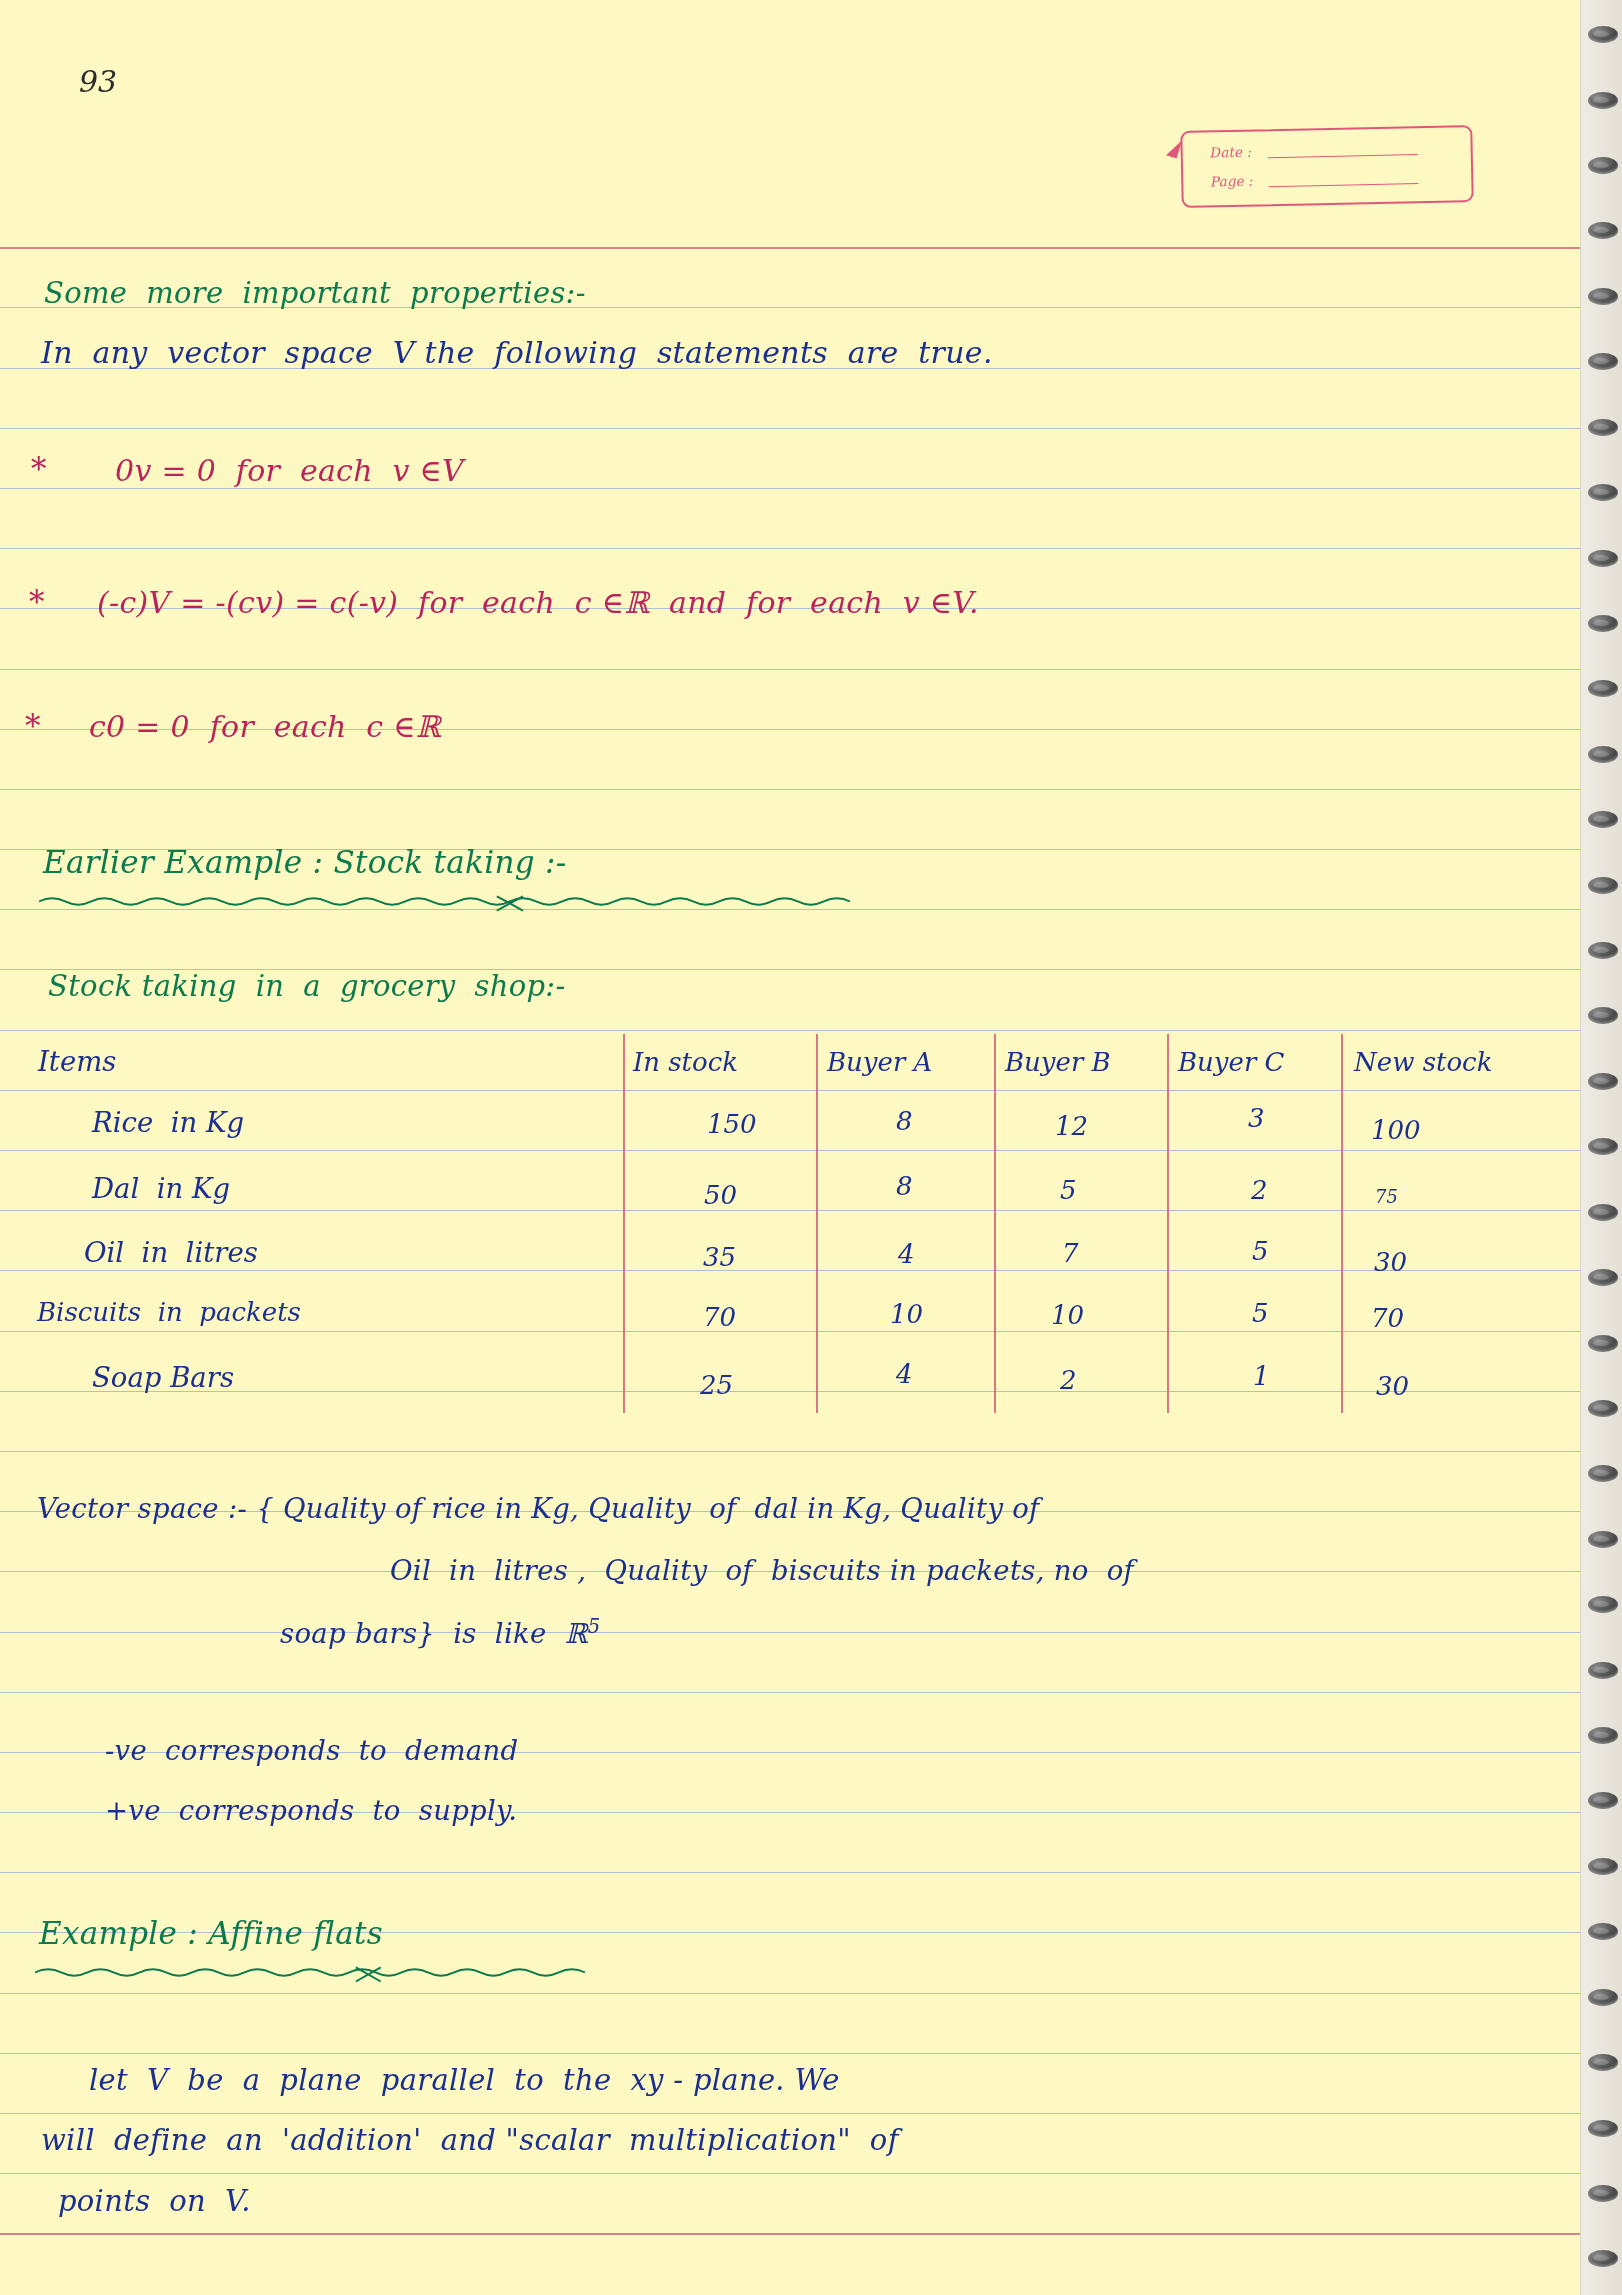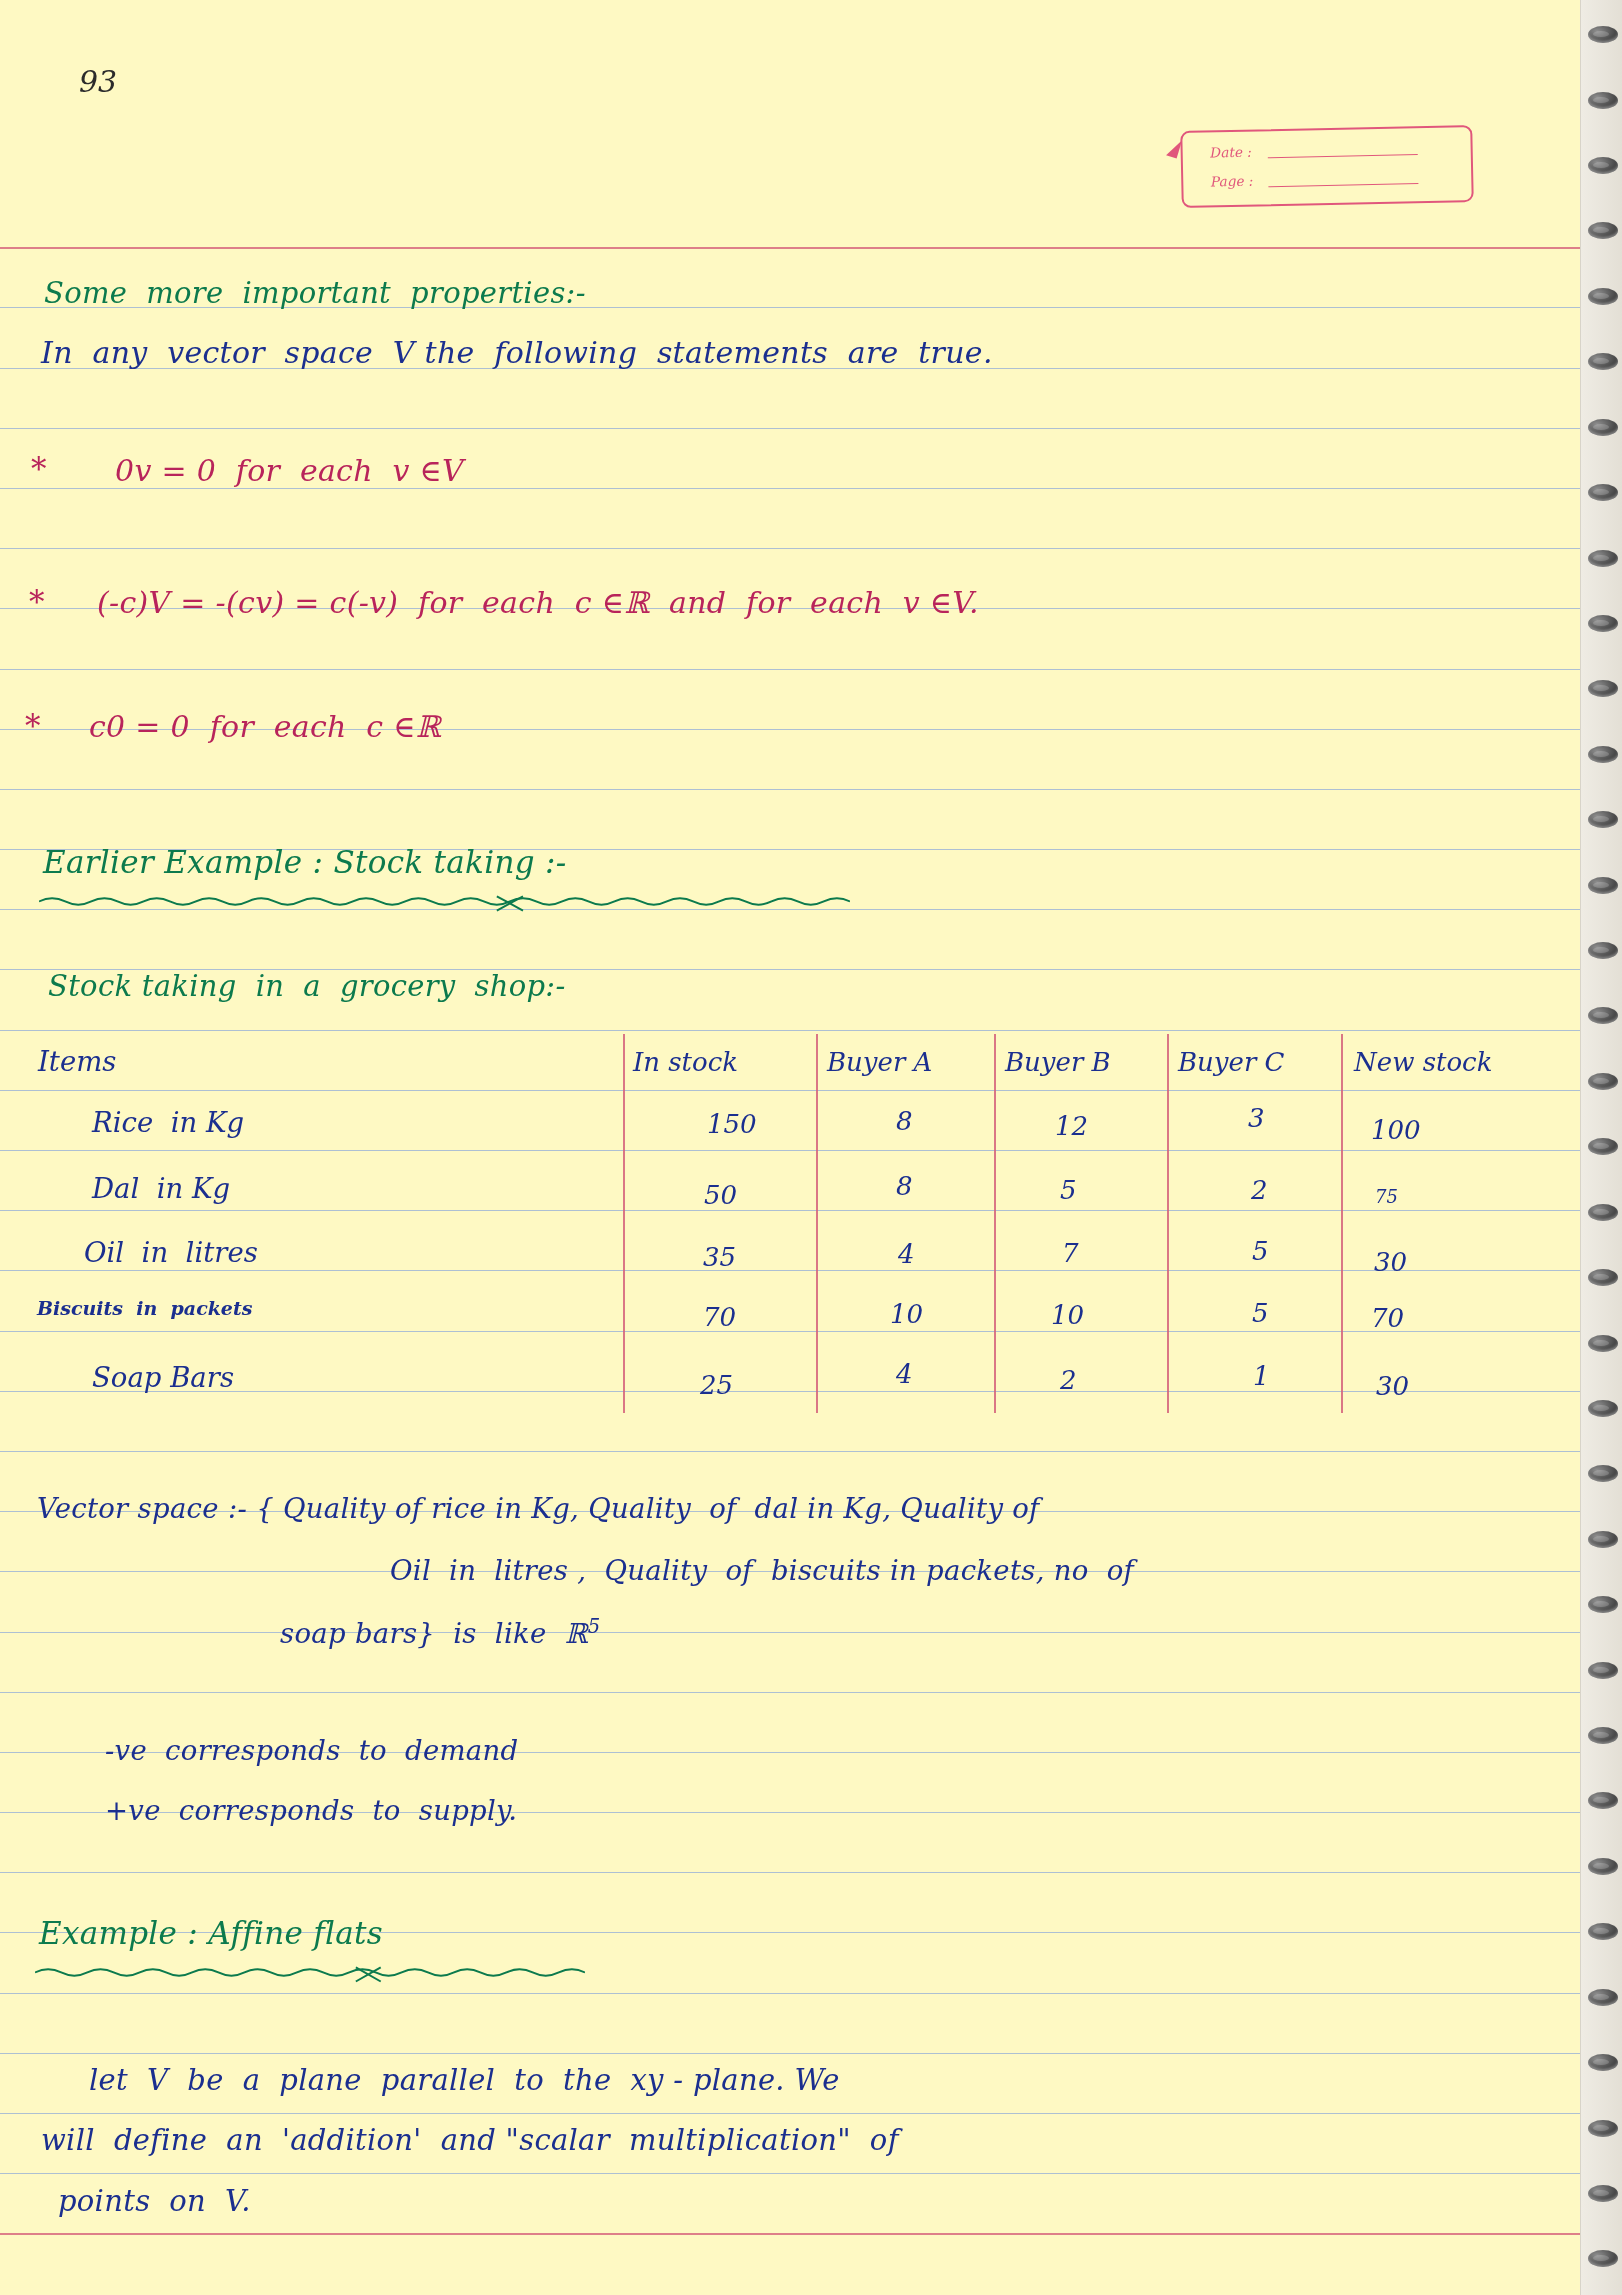--- a/index.html
+++ b/index.html
@@ -284,21 +284,21 @@
   <div class="cell" style="left:1251px; top:1175px; font-size:26px;">2</div>
   <div class="cell" style="left:1375px; top:1186px; font-size:18px;">75</div>
 
   <div class="cell" style="left:84px;  top:1236px; font-size:27.5px;">Oil  in  litres</div>
   <div class="cell" style="left:703px; top:1242px; font-size:26px;">35</div>
   <div class="cell" style="left:898px; top:1239px; font-size:26px;">4</div>
   <div class="cell" style="left:1062px; top:1238px; font-size:26px;">7</div>
   <div class="cell" style="left:1252px; top:1236px; font-size:26px;">5</div>
   <div class="cell" style="left:1374px; top:1247px; font-size:26px;">30</div>
 
-  <div class="cell" style="left:37px;   top:1297px; font-size:19px;font-weight:bold;">Biscuits  in  packets</div>
+  <div class="cell" style="left:37px;   top:1297px; font-size:26px;">Biscuits  in  packets</div>
   <div class="cell" style="left:703px; top:1302px; font-size:26px;">70</div>
   <div class="cell" style="left:890px; top:1299px; font-size:26px;">10</div>
   <div class="cell" style="left:1051px; top:1300px; font-size:26px;">10</div>
   <div class="cell" style="left:1252px; top:1298px; font-size:26px;">5</div>
   <div class="cell" style="left:1371px; top:1303px; font-size:26px;">70</div>
 
   <div class="cell" style="left:92px;  top:1361px; font-size:27.5px;">Soap Bars</div>
   <div class="cell" style="left:700px; top:1370px; font-size:26px;">25</div>
   <div class="cell" style="left:896px; top:1359px; font-size:26px;">4</div>
   <div class="cell" style="left:1060px; top:1365px; font-size:26px;">2</div>

